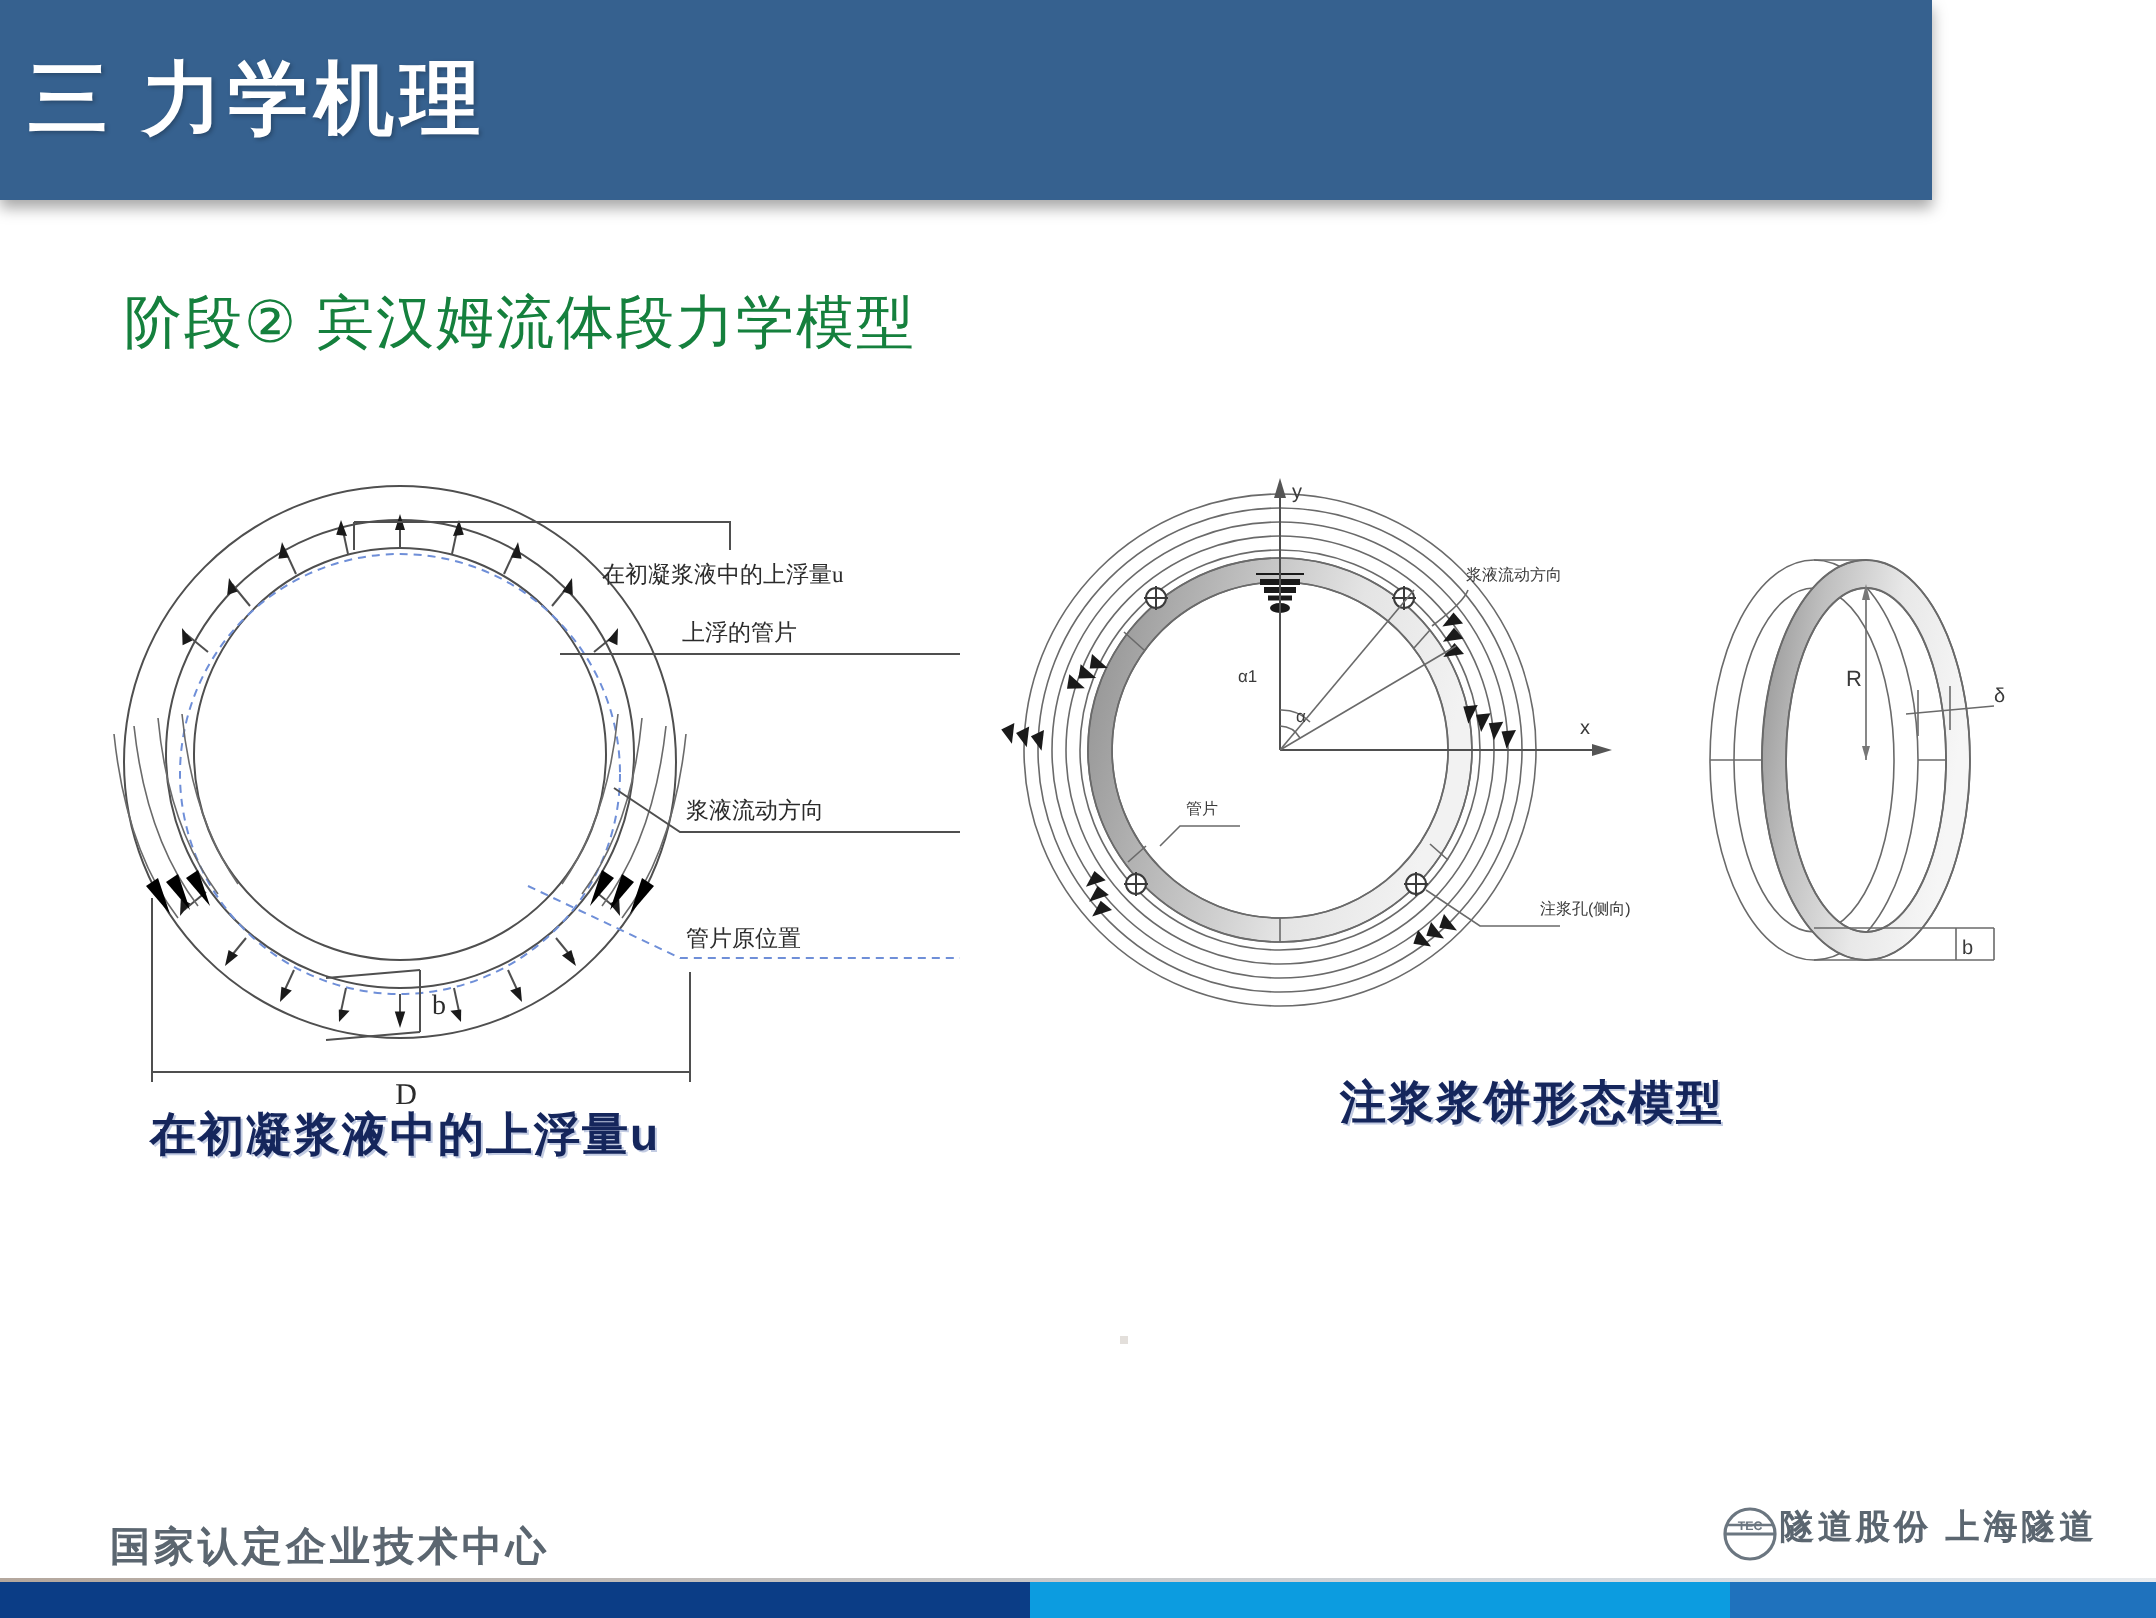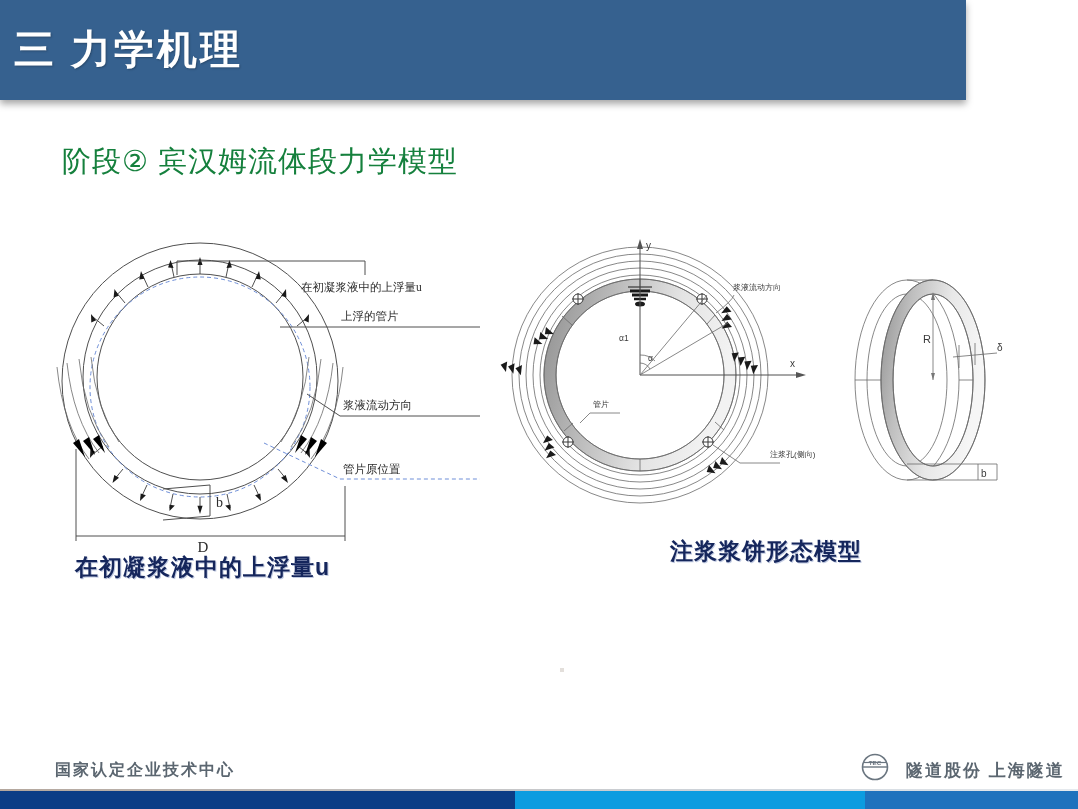--- a/index.html
+++ b/index.html
@@ -35,23 +35,23 @@
   #caption-right{left:670px;top:536px;}
 
   
   #artifact-dot{position:absolute;left:560px;top:668px;width:4px;height:4px;
            background:#d9d4cf;opacity:.75;}
 
   
   #footer-rule{position:absolute;left:0;top:789px;width:1078px;height:2px;
            background:linear-gradient(to right,#b4a79d,#cfd6dd 70%,#e6eaee);}
   #footer-text{position:absolute;left:55px;top:760px;color:#5b6670;
-           font-size:16px;font-weight:bold;letter-spacing:2px;white-space:nowrap;}
+           font-size:20px;font-weight:bold;letter-spacing:2px;white-space:nowrap;}
   #footer-logo{position:absolute;left:860px;top:752px;display:flex;
-           align-items:flex-end;gap:16px;}
+           align-items:flex-start;gap:0;}
   #logo-mark{width:30px;height:30px;position:relative;flex:0 0 auto;}
   #logo-text{color:#5b6670;font-size:17px;font-weight:bold;letter-spacing:2px;
            white-space:nowrap;}
 
   #bottom-bar{position:absolute;left:0;top:791px;width:1078px;height:18px;display:flex;}
   .bar-seg{height:100%;}
 
   
   .ln{fill:none;stroke:#4f4f4f;stroke-width:1;}
   .ln-thin{fill:none;stroke:#6a6a6a;stroke-width:.8;}

